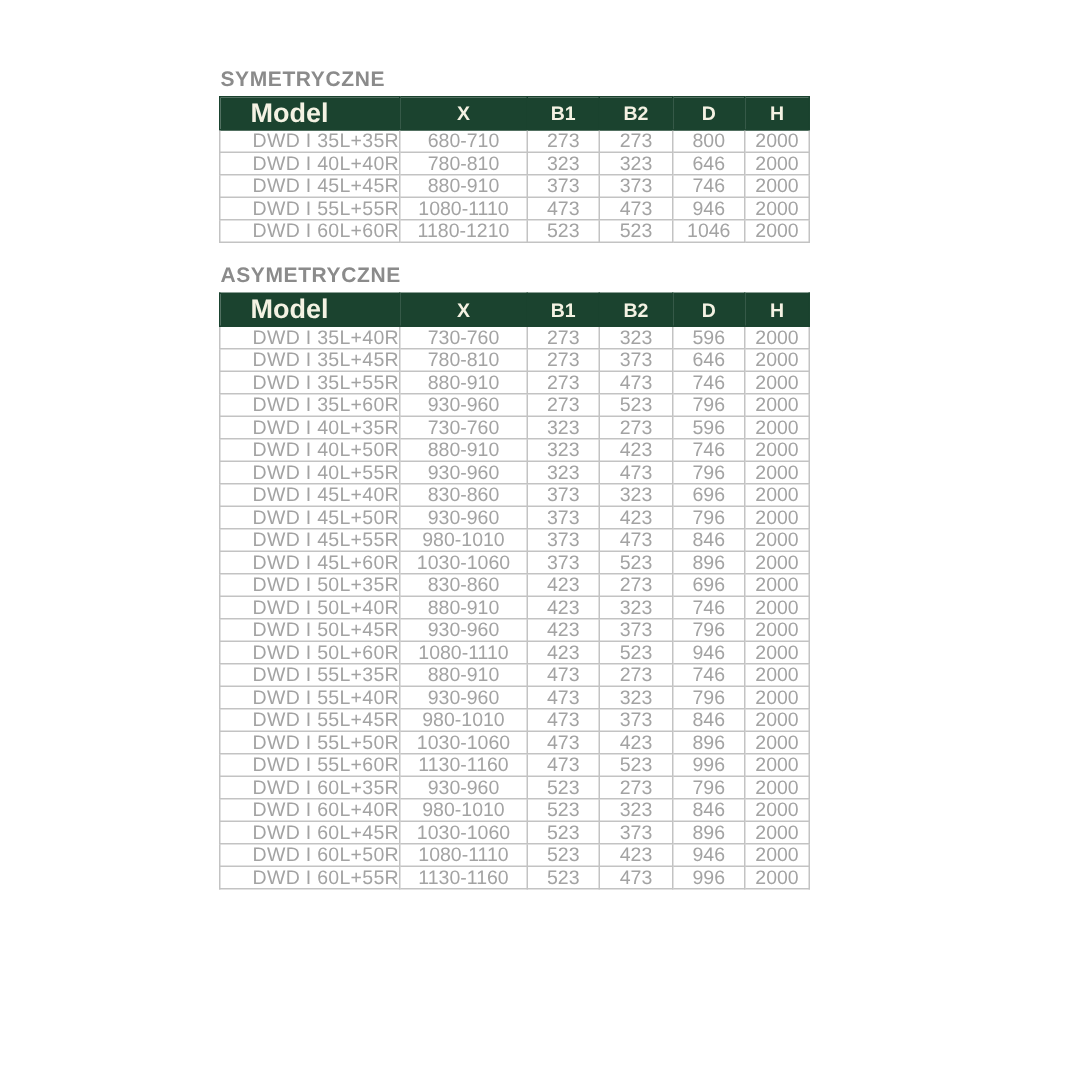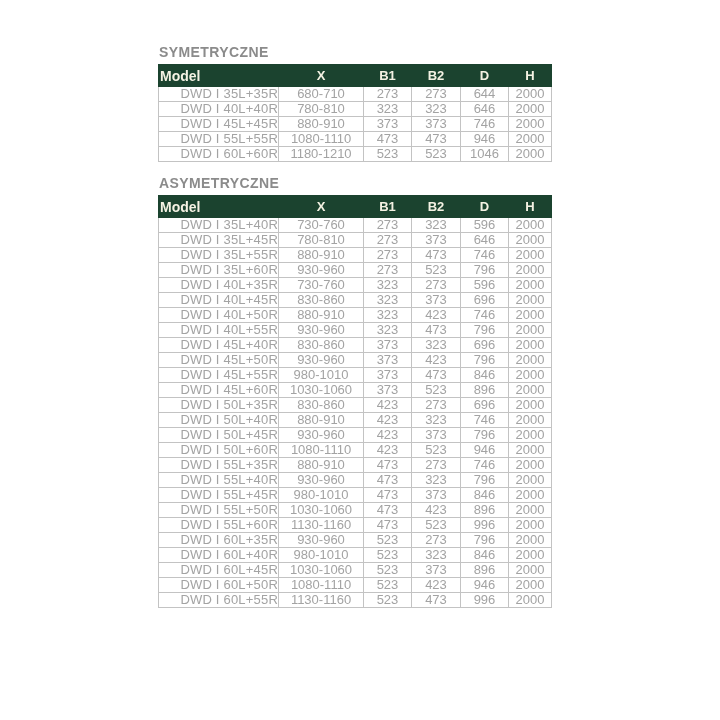--- a/index.html
+++ b/index.html
@@ -19,21 +19,21 @@
   }
   .page {
     position: relative;
     width: 720px;
     height: 720px;
     background: var(--page-bg);
     overflow: hidden;
   }
   .content {
     position: absolute;
-    left: 158px;
+    left: 146px;
     top: 44px;
     width: 395px;
   }
   .table-section { margin: 0; }
   .table-section + .table-section { margin-top: 13px; }
   .section-title {
     margin: 0 0 4px 1px;
     font-size: 14px;
     font-weight: bold;
     letter-spacing: 0.4px;
@@ -50,22 +50,22 @@
     font-size: 13px;
     font-weight: bold;
     height: 21px;
     padding: 0;
     text-align: center;
     border: 1px solid var(--header-bg);
   }
   .spec-table th + th { border-left: 1px solid var(--header-sep); }
   .spec-table th.model-col {
     text-align: left;
-    padding-left: 1px;
-    font-size: 14px;
+    padding-left: 20px;
+    font-size: 18px;
   }
   .spec-table td {
     border: 1px solid var(--cell-border);
     color: var(--cell-text);
     background: #ffffff;
     font-size: 13px;
     line-height: 14px;
     height: 14px;
     padding: 0;
     text-align: center;
@@ -104,21 +104,21 @@
               <th>D</th>
               <th>H</th>
             </tr>
           </thead>
         <tbody>
             <tr>
               <td class="model-col">DWD I 35L+35R</td>
               <td>680-710</td>
               <td>273</td>
               <td>273</td>
-              <td>644</td>
+              <td>800</td>
               <td>2000</td>
             </tr>
             <tr>
               <td class="model-col">DWD I 40L+40R</td>
               <td>780-810</td>
               <td>323</td>
               <td>323</td>
               <td>646</td>
               <td>2000</td>
             </tr>
@@ -206,28 +206,20 @@
             </tr>
             <tr>
               <td class="model-col">DWD I 40L+35R</td>
               <td>730-760</td>
               <td>323</td>
               <td>273</td>
               <td>596</td>
               <td>2000</td>
             </tr>
             <tr>
-              <td class="model-col">DWD I 40L+45R</td>
-              <td>830-860</td>
-              <td>323</td>
-              <td>373</td>
-              <td>696</td>
-              <td>2000</td>
-            </tr>
-            <tr>
               <td class="model-col">DWD I 40L+50R</td>
               <td>880-910</td>
               <td>323</td>
               <td>423</td>
               <td>746</td>
               <td>2000</td>
             </tr>
             <tr>
               <td class="model-col">DWD I 40L+55R</td>
               <td>930-960</td>

